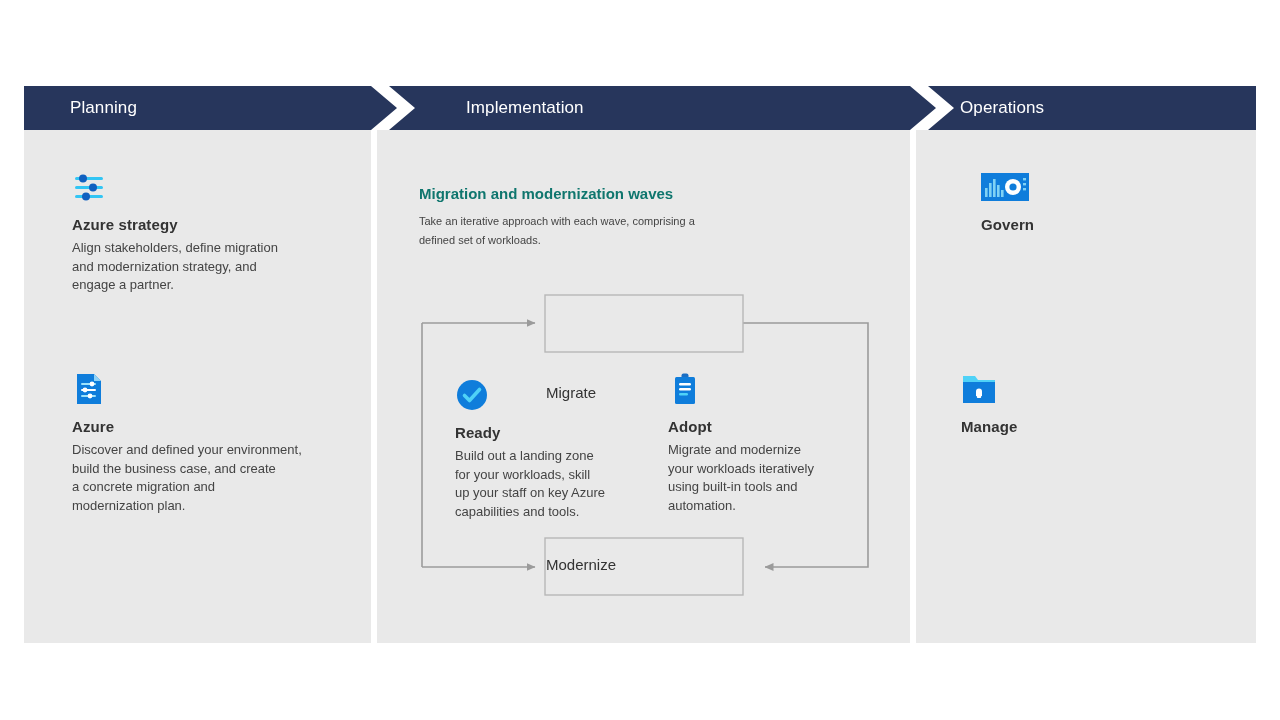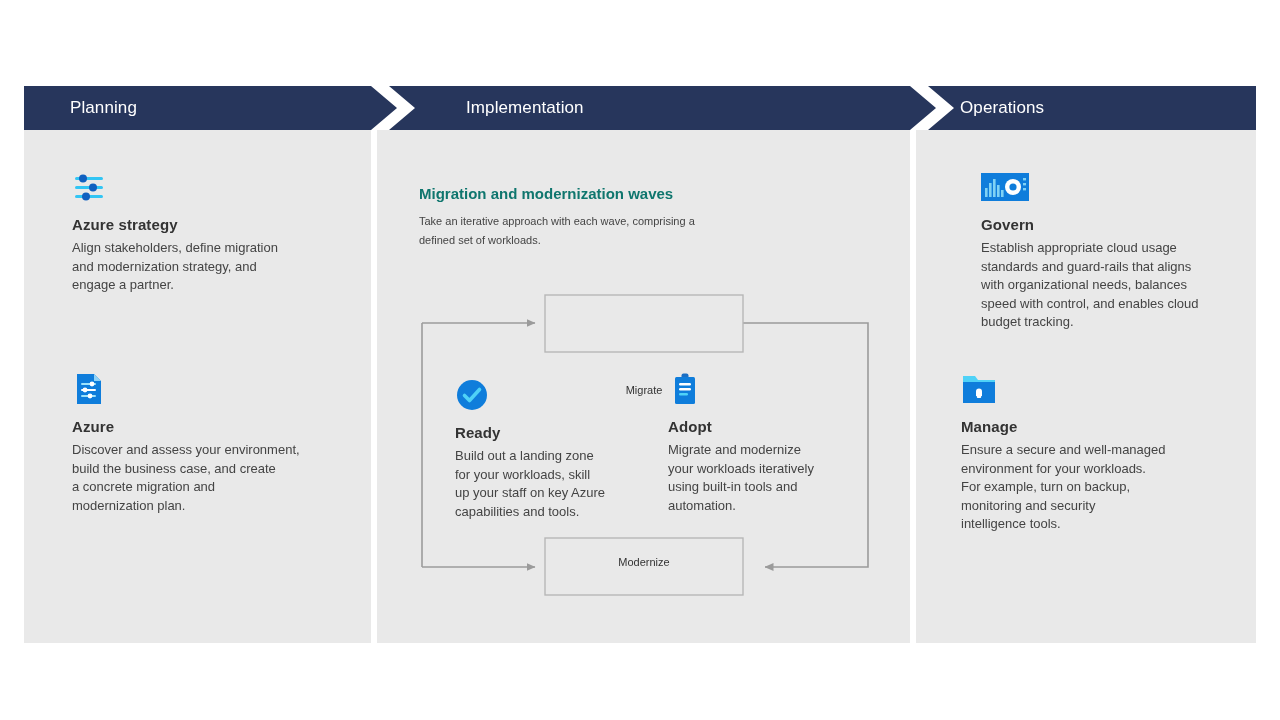--- a/index.html
+++ b/index.html
@@ -122,22 +122,21 @@
     width: 480px;
     height: 310px;
   }
   #flow-svg {
     position: absolute;
     left: 0;
     top: 0;
   }
   .flow-box-label {
     position: absolute;
-    text-align: center;
-    font-size: 11px;
+    font-size: 15px;
     color: #333333;
     white-space: nowrap;
   }
   #label-migrate   { left: 136px; top: 94px;  width: 196px; }
   #label-modernize { left: 136px; top: 266px; width: 196px; }
 
   
   #ready-block { left: 455px; top: 378px; width: 190px; }
   #adopt-block { left: 668px; top: 372px; width: 190px; }
 
@@ -200,21 +199,21 @@
         <path d="M22,2 L29,9 L22,9 Z" fill="#8fd3f7"></path>
         <rect x="9" y="11" width="15" height="2" rx="1" fill="#9fe3fb"></rect>
         <rect x="9" y="17" width="15" height="2" rx="1" fill="#ffffff"></rect>
         <rect x="9" y="23" width="15" height="2" rx="1" fill="#9fe3fb"></rect>
         <circle cx="20" cy="12" r="2.4" fill="#ffffff"></circle>
         <circle cx="13" cy="18" r="2.4" fill="#ffffff"></circle>
         <circle cx="18" cy="24" r="2.4" fill="#ffffff"></circle>
       </svg>
     </span>
     <p class="block-title">Azure</p>
-    <p class="block-body">Discover and assess your environment,
+    <p class="block-body">Discover and defined your environment,
 build the business case, and create
 a concrete migration and
 modernization plan.</p>
   </div>
 
   <div class="panel" id="panel-implementation"></div>
 
   <div id="waves-heading">Migration and modernization waves</div>
   <div id="waves-sub">Take an iterative approach with each wave, comprising a
 defined set of workloads.</div>
@@ -290,37 +289,27 @@
         <circle cx="32" cy="17" r="8" fill="#ffffff"></circle>
         <circle cx="32" cy="17" r="3.6" fill="#0f7ddb"></circle>
         <g fill="#7fd2f5">
           <rect x="42" y="8" width="3" height="2.4"></rect>
           <rect x="42" y="13" width="3" height="2.4"></rect>
           <rect x="42" y="18" width="3" height="2.4"></rect>
         </g>
       </svg>
     </span>
     <p class="block-title">Govern</p>
-    <p class="block-body">Establish appropriate cloud usage
-standards and guard-rails that aligns
-with organizational needs, balances
-speed with control, and enables cloud
-budget tracking.</p>
   </div>
 
   <div class="block" id="manage-block">
     <span class="icon-wrap" style="width:38px;height:34px;">
       <svg width="38" height="34" viewBox="0 0 38 34">
         <path d="M2,4 L14,4 L17,8 L34,8 L34,12 L2,12 Z" fill="#4fd2f7"></path>
         <rect x="2" y="10" width="32" height="21" fill="#0f7ddb"></rect>
         <path d="M18,16.5 a3,3 0 0 1 3,3 L21,24 L15,24 L15,19.5 a3,3 0 0 1 3,-3 Z" fill="#ffffff"></path>
         <rect x="15.8" y="20" width="4.4" height="6" rx="1" fill="#ffffff"></rect>
       </svg>
     </span>
     <p class="block-title">Manage</p>
-    <p class="block-body">Ensure a secure and well-managed
-environment for your workloads.
-For example, turn on backup,
-monitoring and security
-intelligence tools.</p>
   </div>
 
 </div>
 
 </body></html>

